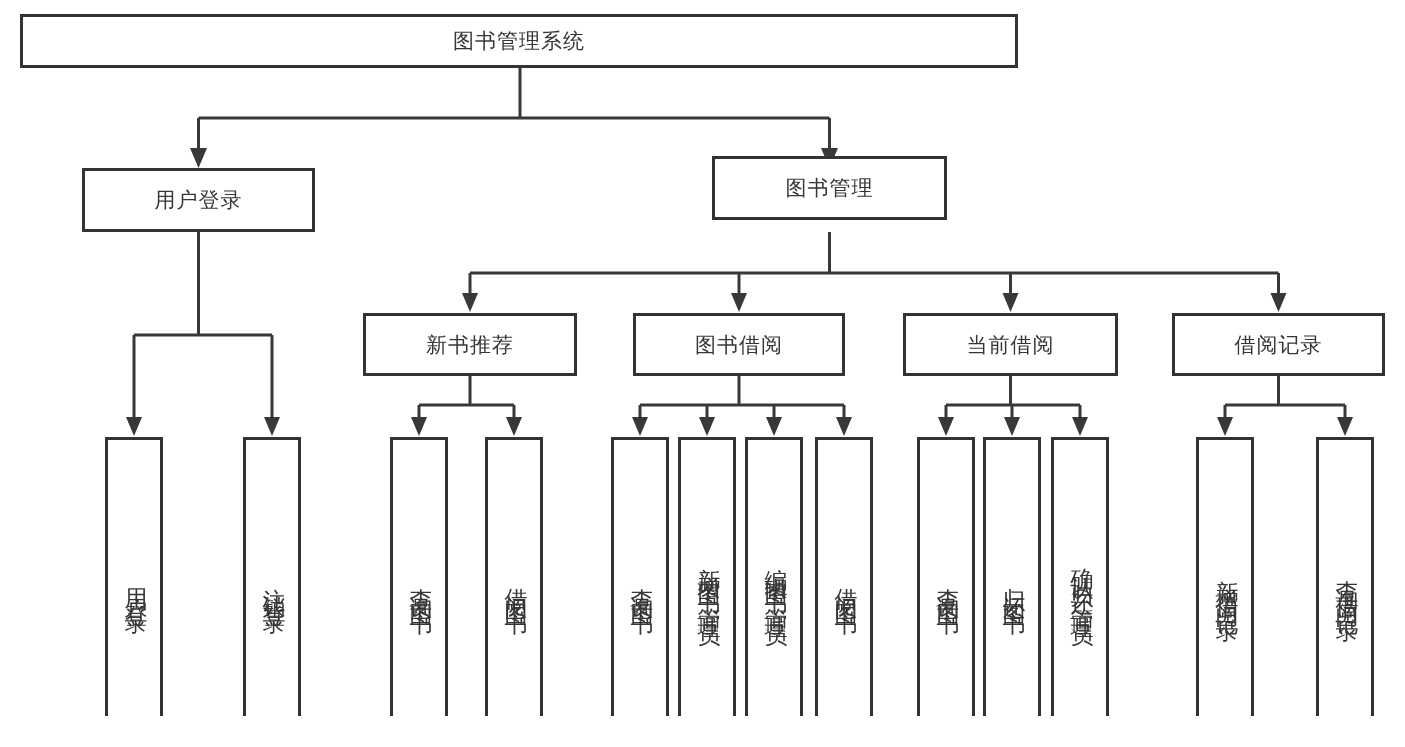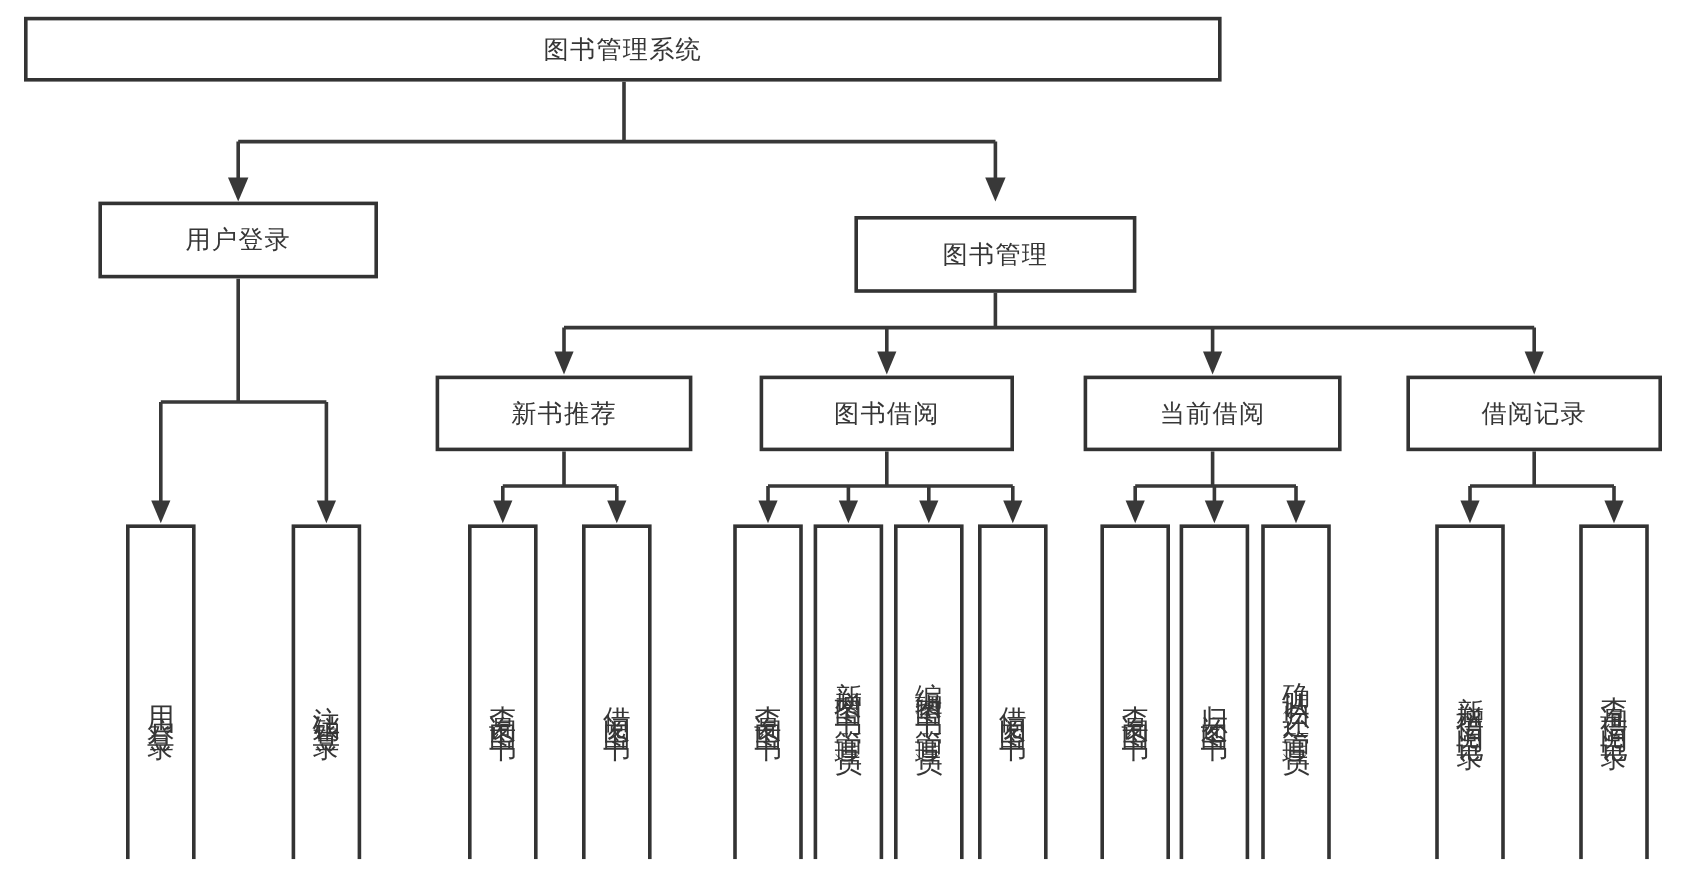--- a/index.html
+++ b/index.html
@@ -1,20 +1,20 @@
 <!DOCTYPE html>
 <html><head>
 <meta charset="utf-8">
 <style>
   html,body { margin:0; padding:0; background:#ffffff; }
   .canvas {
     position:relative;
     width:1405px; height:716px;
     background:#ffffff;
-    font-family:Liberation Sans, sans-serif;
+    font-family:Liberation Mono, monospace;
     overflow:hidden;
   }
   .connectors {
     position:absolute; left:0; top:0; width:1405px; height:747px;
     pointer-events:none;
   }
   .node {
     position:absolute;
     box-sizing:border-box;
     border:3px solid #333333;
@@ -111,21 +111,21 @@
     </g>
   </svg>
 
   <div class="node h" style="left:20px; top:14px; width:998px; height:54px;">
     <span>图书管理系统</span>
   </div>
 
   <div class="node h" style="left:82px; top:168px; width:233px; height:64px;">
     <span>用户登录</span>
   </div>
-  <div class="node h" style="left:712px; top:180px; width:235px; height:64px;text-align:center;">
+  <div class="node h" style="left:712px; top:156px; width:235px; height:64px;text-align:center;">
     <span>图书管理</span>
   </div>
 
   <div class="node h" style="left:633px; top:313px; width:212px; height:63px;">
     <span>图书借阅</span>
   </div>
   <div class="node h" style="left:363px; top:313px; width:214px; height:63px;">
     <span>新书推荐</span>
   </div>
   <div class="node h" style="left:903px; top:313px; width:215px; height:63px;justify-content:center;">

